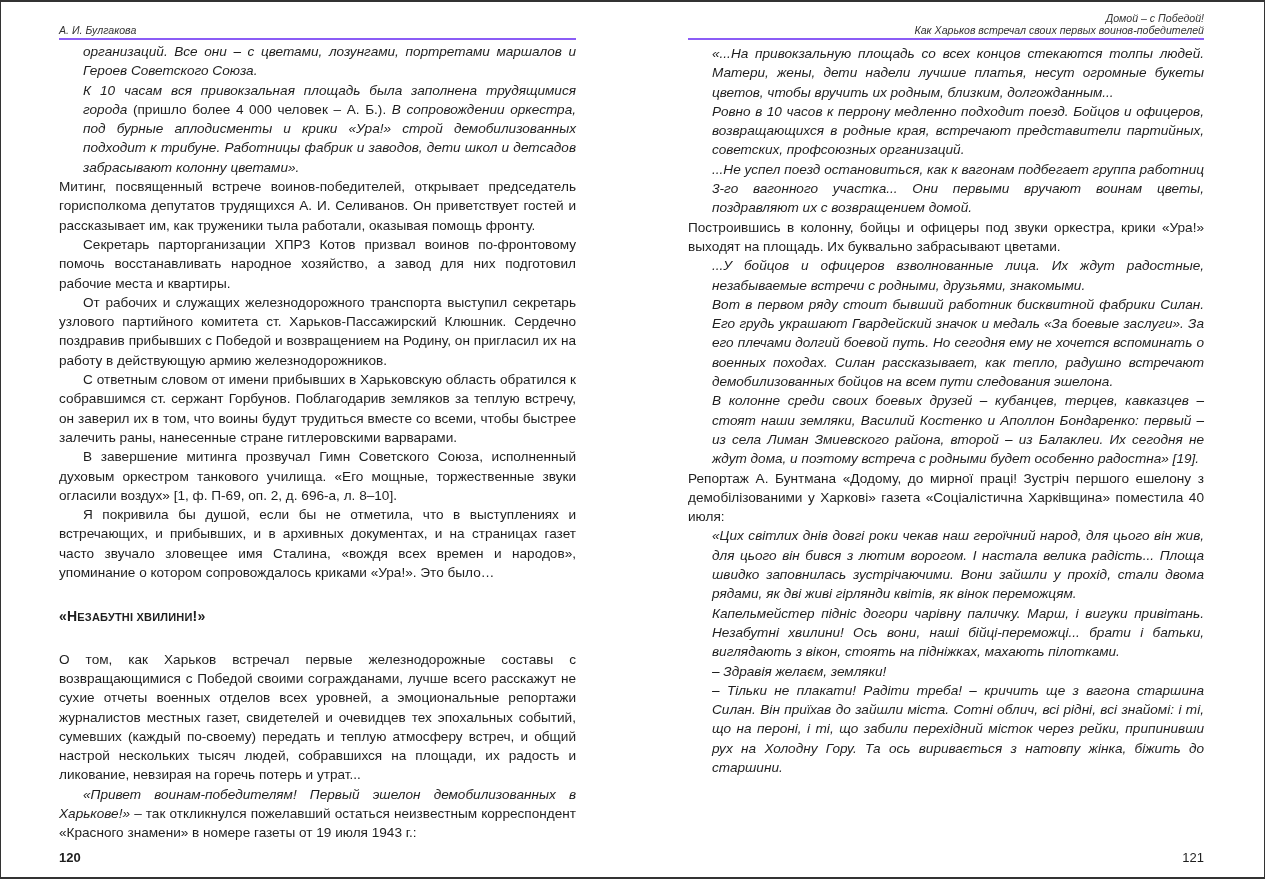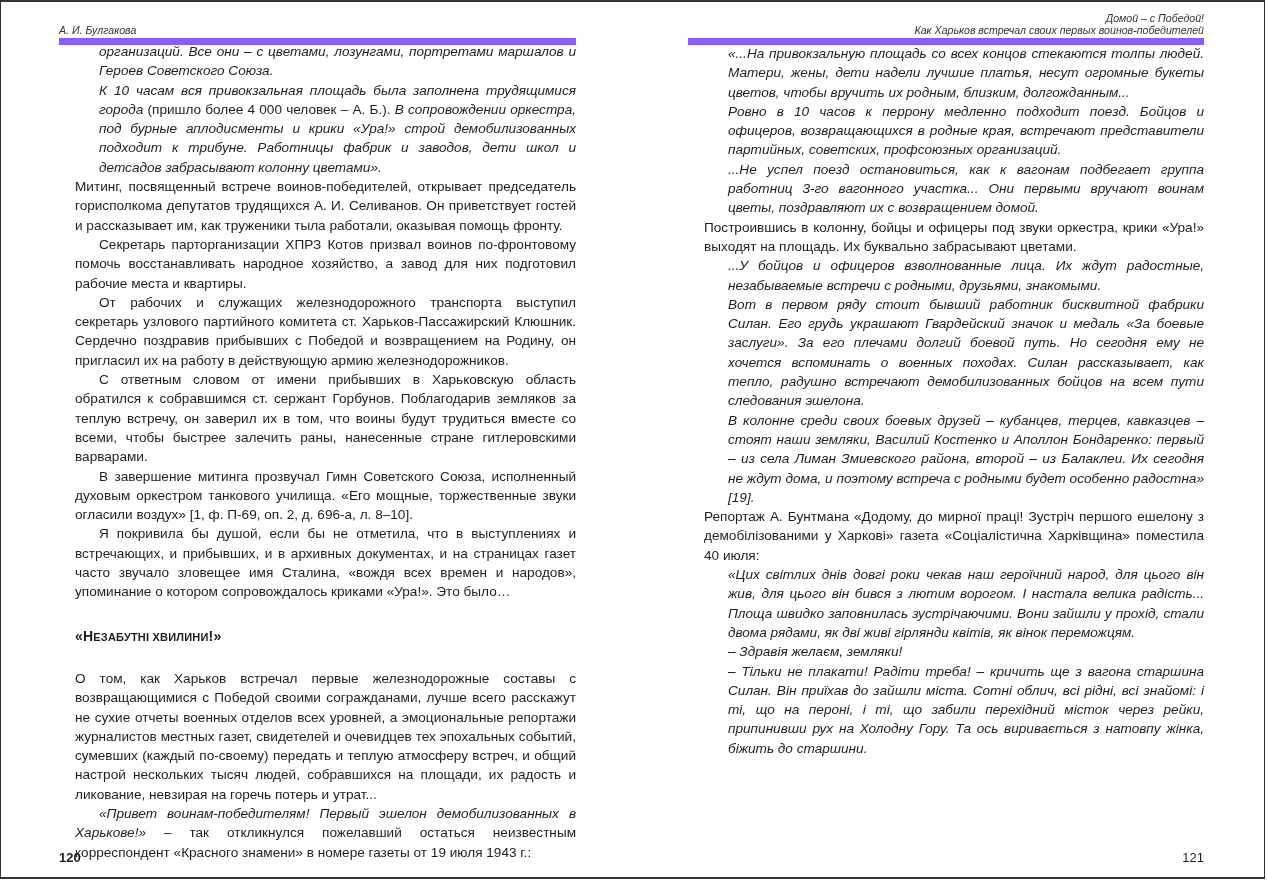--- a/index.html
+++ b/index.html
@@ -11,26 +11,26 @@
       position: absolute; left: 0; top: 0; width: 1265px; height: 879px;
       border: 1px solid #333; border-top-width: 2px; border-bottom-width: 2px;
       box-sizing: border-box; background: #fff;
     }
     .page { position: absolute; top: 0; height: 100%; }
     .page.left { left: 58px; width: 517px; }
     .page.right { left: 687px; width: 516px; }
     .running-head {
       position: absolute; top: 8px; left: 0; right: 0;
       font-style: italic; font-size: 10.6px; line-height: 12px; color: #333;
-      border-bottom: 7px solid #8b5cf6; padding-bottom: 2px;
+      border-bottom: 2px solid #8b5cf6; padding-bottom: 2px;
     }
     .page.left .running-head { top: 22px; }
     .page.right .running-head { text-align: right; top: 10px; }
     .body {
-      position: absolute; top: 40px; left: 16px; right: 0;
+      position: absolute; top: 40px; left: 0; right: 0;
       font-size: 13.6px; line-height: 19.3px; text-align: justify;
     }
     .body p { margin: 0; }
     .q { font-style: italic; padding-left: 24px; }
     .ind { text-indent: 24px; }
     .up { font-style: normal; }
     .heading {
       font-weight: bold; font-size: 14px; margin: 25px 0 22px 0 !important;
       letter-spacing: 0.2px;
     }
@@ -75,20 +75,21 @@
     <div class="body" style="top:42px;">
       <p class="q">«...На привокзальную площадь со всех концов стекаются толпы людей. Матери, жены, дети надели лучшие платья, несут огромные букеты цветов, чтобы вручить их родным, близким, долгожданным...</p>
       <p class="q">Ровно в 10 часов к перрону медленно подходит поезд. Бойцов и офицеров, возвращающихся в родные края, встречают представители партийных, советских, профсоюзных организаций.</p>
       <p class="q">...Не успел поезд остановиться, как к вагонам подбегает группа работниц 3-го вагонного участка... Они первыми вручают воинам цветы, поздравляют их с возвращением домой.</p>
       <p>Построившись в колонну, бойцы и офицеры под звуки оркестра, крики «Ура!» выходят на площадь. Их буквально забрасывают цветами.</p>
       <p class="q">...У бойцов и офицеров взволнованные лица. Их ждут радостные, незабываемые встречи с родными, друзьями, знакомыми.</p>
       <p class="q">Вот в первом ряду стоит бывший работник бисквитной фабрики Силан. Его грудь украшают Гвардейский значок и медаль «За боевые заслуги». За его плечами долгий боевой путь. Но сегодня ему не хочется вспоминать о военных походах. Силан рассказывает, как тепло, радушно встречают демобилизованных бойцов на всем пути следования эшелона.</p>
       <p class="q">В колонне среди своих боевых друзей – кубанцев, терцев, кавказцев – стоят наши земляки, Василий Костенко и Аполлон Бондаренко: первый – из села Лиман Змиевского района, второй – из Балаклеи. Их сегодня не ждут дома, и поэтому встреча с родными будет особенно радостна» [19].</p>
       <p>Репортаж А. Бунтмана «Додому, до мирної праці! Зустріч першого ешелону з демобілізованими у Харкові» газета «Соціалістична Харківщина» поместила 40 июля:</p>
       <p class="q">«Цих світлих днів довгі роки чекав наш героїчний народ, для цього він жив, для цього він бився з лютим ворогом. І настала велика радість... Площа швидко заповнилась зустрічаючими. Вони зайшли у прохід, стали двома рядами, як дві живі гірлянди квітів, як вінок переможцям.</p>
+      <p class="q">Капельмейстер підніс догори чарівну паличку. Марш, і вигуки привітань. Незабутні хвилини! Ось вони, наші бійці-переможці... брати і батьки, виглядають з вікон, стоять на підніжках, махають пілотками.</p>
       <p class="q">– Здравія желаєм, земляки!</p>
       <p class="q">– Тільки не плакати! Радіти треба! – кричить ще з вагона старшина Силан. Він приїхав до зайшли міста. Сотні облич, всі рідні, всі знайомі: і ті, що на пероні, і ті, що забили перехідний місток через рейки, припинивши рух на Холодну Гору. Та ось виривається з натовпу жінка, біжить до старшини.</p>
     </div>
 
     <div class="folio">121</div>
   </div>
 
 </div>
 
 </body></html>

